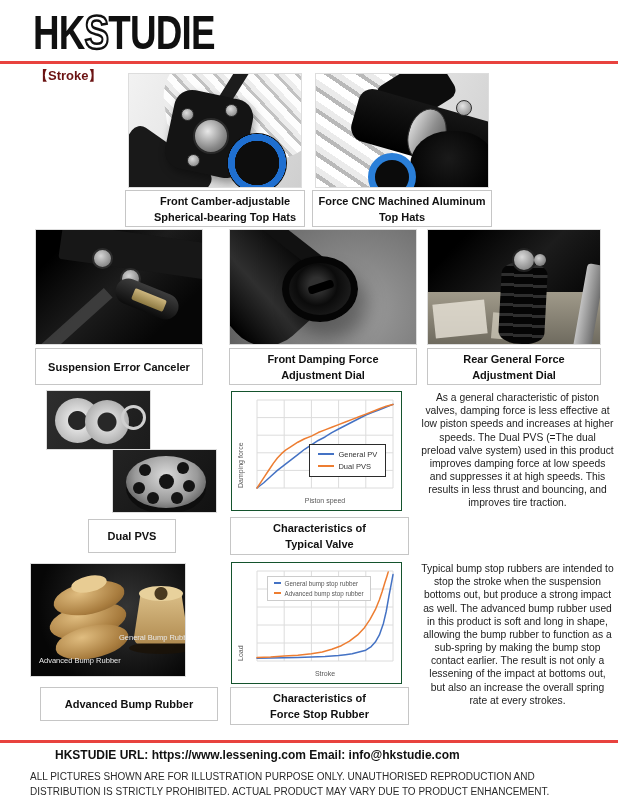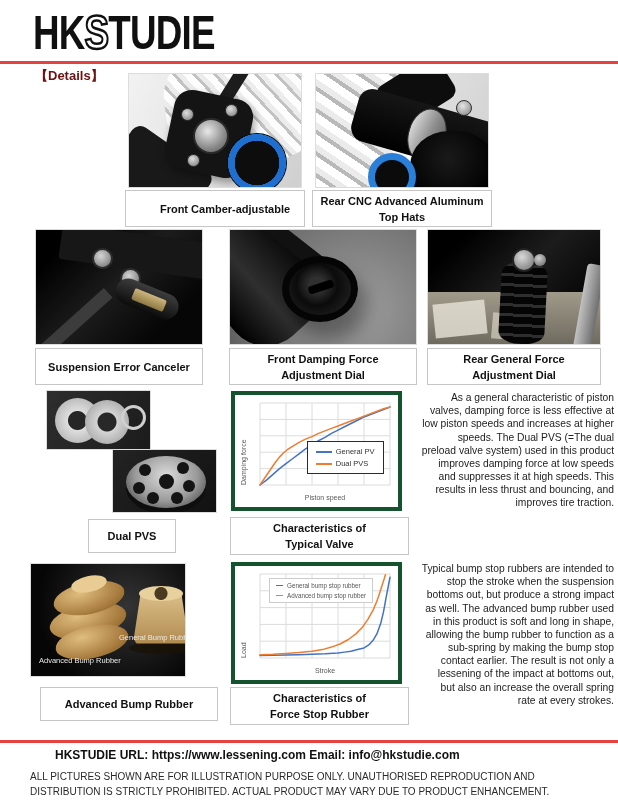--- a/index.html
+++ b/index.html
@@ -120,47 +120,47 @@
   .genbase{left:98px;top:78px;width:64px;height:12px;border-radius:50%;background:#1a1206;opacity:.8;}
   .photo-label{position:absolute;color:#e8e8e8;font-size:7.5px;white-space:nowrap;}
   .lbl-adv{left:8px;bottom:11px;}
   .lbl-gen{left:88px;bottom:34px;}
 
   
   .cap{box-sizing:border-box;border:1px solid #c6c6c6;background:#fff;display:flex;flex-direction:column;
        justify-content:center;align-items:center;text-align:center;font-weight:bold;font-size:11px;line-height:16px;}
 
   
-  .chart-panel{background:#fff;border:4px solid #14532d;box-sizing:border-box;}
+  .chart-panel{background:#fff;border:1px solid #14532d;box-sizing:border-box;}
   .chart-plot{position:absolute;left:25px;top:8px;right:8px;bottom:22px;}
   .chart-ylabel{position:absolute;left:5px;top:8px;bottom:22px;display:flex;align-items:center;
     writing-mode:vertical-rl;transform:rotate(180deg);font-size:7px;color:#595959;}
   .chart-xlabel{position:absolute;left:25px;right:8px;bottom:6px;text-align:center;font-size:7px;color:#595959;}
   .legend{position:absolute;background:#fff;display:flex;flex-direction:column;gap:3px;z-index:2;}
   .legend-row{display:flex;align-items:center;gap:4px;white-space:nowrap;}
   .legend-dark{right:5%;bottom:13%;border:1.5px solid #2b2b2b;padding:5px 8px;font-size:7.5px;color:#333;}
   .legend-dark .legend-swatch{width:16px;height:2px;display:inline-block;}
   .legend-light{left:7%;top:5%;border:1px solid #ccc;padding:3px 6px;font-size:6.3px;color:#555;}
   .legend-light .legend-swatch{width:7px;height:1.6px;display:inline-block;}
 
   
-  .para{font-size:10.3px;line-height:1.28;color:#1c1c1c;text-align:right;}
+  .para{font-size:10.3px;line-height:1.28;color:#1c1c1c;text-align:center;}
 
   
   .contact{left:55px;top:748px;font-size:12px;font-weight:bold;white-space:nowrap;}
   .disclaimer{left:30px;top:770px;width:556px;font-size:10px;line-height:1.45;color:#2a2a2a;}
 </style>
 </head>
 <body>
 
 <div class="page">
 
   <div class="abs logo"><span>HK</span><span class="logo-s">S</span><span>TUDIE</span></div>
   <div class="abs rule rule-top" style="background: rgb(232, 66, 62);"></div>
-  <div class="abs details">【Details】</div>
+  <div class="abs details">【Stroke】</div>
 
   <div class="abs photo ph-light" style="left:128px;top:73px;width:174px;height:115px;">
     <div class="shape spring1"></div>
     <div class="shape rod1"></div>
     <div class="shape arm1"></div>
     <div class="shape tophat"></div>
     <div class="shape hub"></div>
     <div class="shape bolt b1"></div>
     <div class="shape bolt b2"></div>
     <div class="shape bolt b3"></div>
@@ -172,23 +172,24 @@
     <div class="shape hat2"></div>
     <div class="shape body2"></div>
     <div class="shape collar2"></div>
     <div class="shape bolt2"></div>
     <div class="shape boot2"></div>
     <div class="shape bluering2"></div>
   </div>
 
   <div class="abs cap" style="left:125px;top:190px;width:180px;height:37px;padding-left:20px;">
     <div>Front Camber-adjustable</div>
+    <div>Spherical-bearing Top Hats</div>
   </div>
   <div class="abs cap" style="left:312px;top:190px;width:180px;height:37px;">
-    <div>Rear CNC Advanced Aluminum</div>
+    <div>Force CNC Machined Aluminum</div>
     <div>Top Hats</div>
   </div>
 
   <div class="abs photo ph-dark" style="left:35px;top:229px;width:168px;height:116px;">
     <div class="shape beam3"></div>
     <div class="shape boltA"></div>
     <div class="shape boltB"></div>
     <div class="shape canister3"></div>
     <div class="shape label3"></div>
     <div class="shape streak3"></div>

